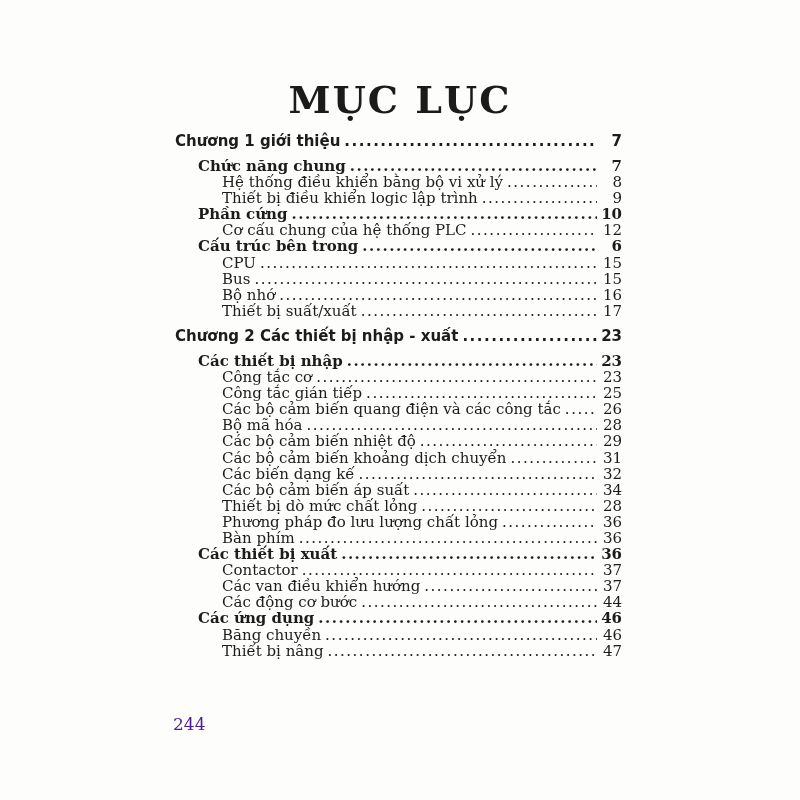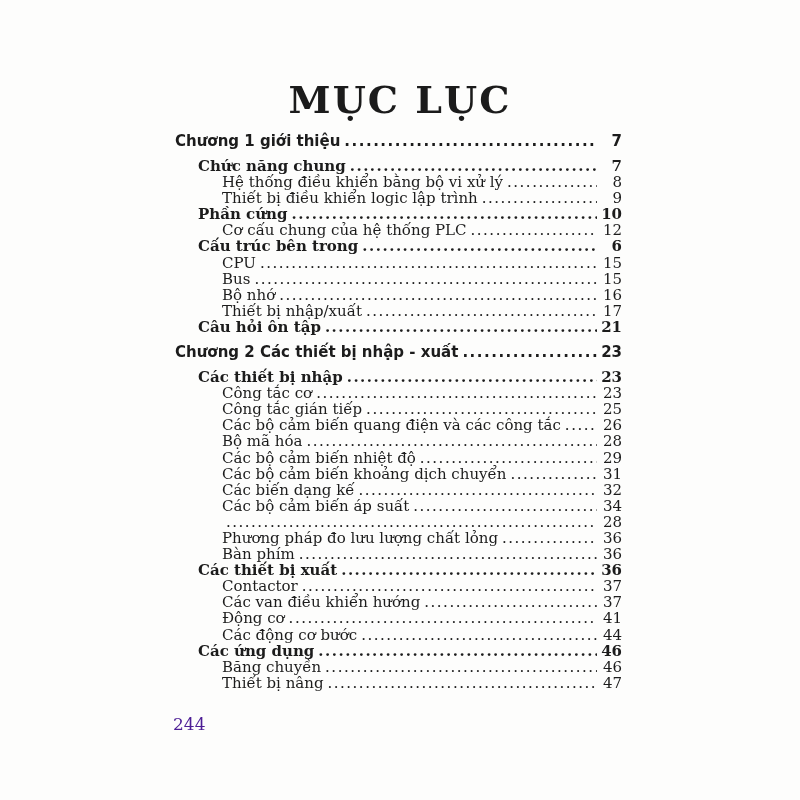--- a/index.html
+++ b/index.html
@@ -137,28 +137,23 @@
         <span class="toc-label">Bus</span>
         <span class="leader"></span>
         <span class="pagenum">15</span>
       </div>
       <div class="toc-row level-2">
         <span class="toc-label">Bộ nhớ</span>
         <span class="leader"></span>
         <span class="pagenum">16</span>
       </div>
       <div class="toc-row level-2">
-        <span class="toc-label">Thiết bị nhập/xuất</span>
+        <span class="toc-label">Thiết bị suất/xuất</span>
         <span class="leader"></span>
         <span class="pagenum">17</span>
-      </div>
-      <div class="toc-row level-1">
-        <span class="toc-label">Câu hỏi ôn tập</span>
-        <span class="leader"></span>
-        <span class="pagenum">21</span>
       </div>
       <div class="toc-row level-0 chapter">
         <span class="toc-label">Chương 2 Các thiết bị nhập - xuất</span>
         <span class="leader"></span>
         <span class="pagenum">23</span>
       </div>
       <div class="toc-row level-1">
         <span class="toc-label">Các thiết bị nhập</span>
         <span class="leader"></span>
         <span class="pagenum">23</span>
@@ -197,20 +192,21 @@
         <span class="toc-label">Các biến dạng kế</span>
         <span class="leader"></span>
         <span class="pagenum">32</span>
       </div>
       <div class="toc-row level-2">
         <span class="toc-label">Các bộ cảm biến áp suất</span>
         <span class="leader"></span>
         <span class="pagenum">34</span>
       </div>
       <div class="toc-row level-2">
+        <span class="toc-label">Thiết bị dò mức chất lỏng</span>
         <span class="leader"></span>
         <span class="pagenum">28</span>
       </div>
       <div class="toc-row level-2">
         <span class="toc-label">Phương pháp đo lưu lượng chất lỏng</span>
         <span class="leader"></span>
         <span class="pagenum">36</span>
       </div>
       <div class="toc-row level-2">
         <span class="toc-label">Bàn phím</span>
@@ -224,25 +220,20 @@
       </div>
       <div class="toc-row level-2">
         <span class="toc-label">Contactor</span>
         <span class="leader"></span>
         <span class="pagenum">37</span>
       </div>
       <div class="toc-row level-2">
         <span class="toc-label">Các van điều khiển hướng</span>
         <span class="leader"></span>
         <span class="pagenum">37</span>
-      </div>
-      <div class="toc-row level-2">
-        <span class="toc-label">Động cơ</span>
-        <span class="leader"></span>
-        <span class="pagenum">41</span>
       </div>
       <div class="toc-row level-2">
         <span class="toc-label">Các động cơ bước</span>
         <span class="leader"></span>
         <span class="pagenum">44</span>
       </div>
       <div class="toc-row level-1">
         <span class="toc-label">Các ứng dụng</span>
         <span class="leader"></span>
         <span class="pagenum">46</span>

